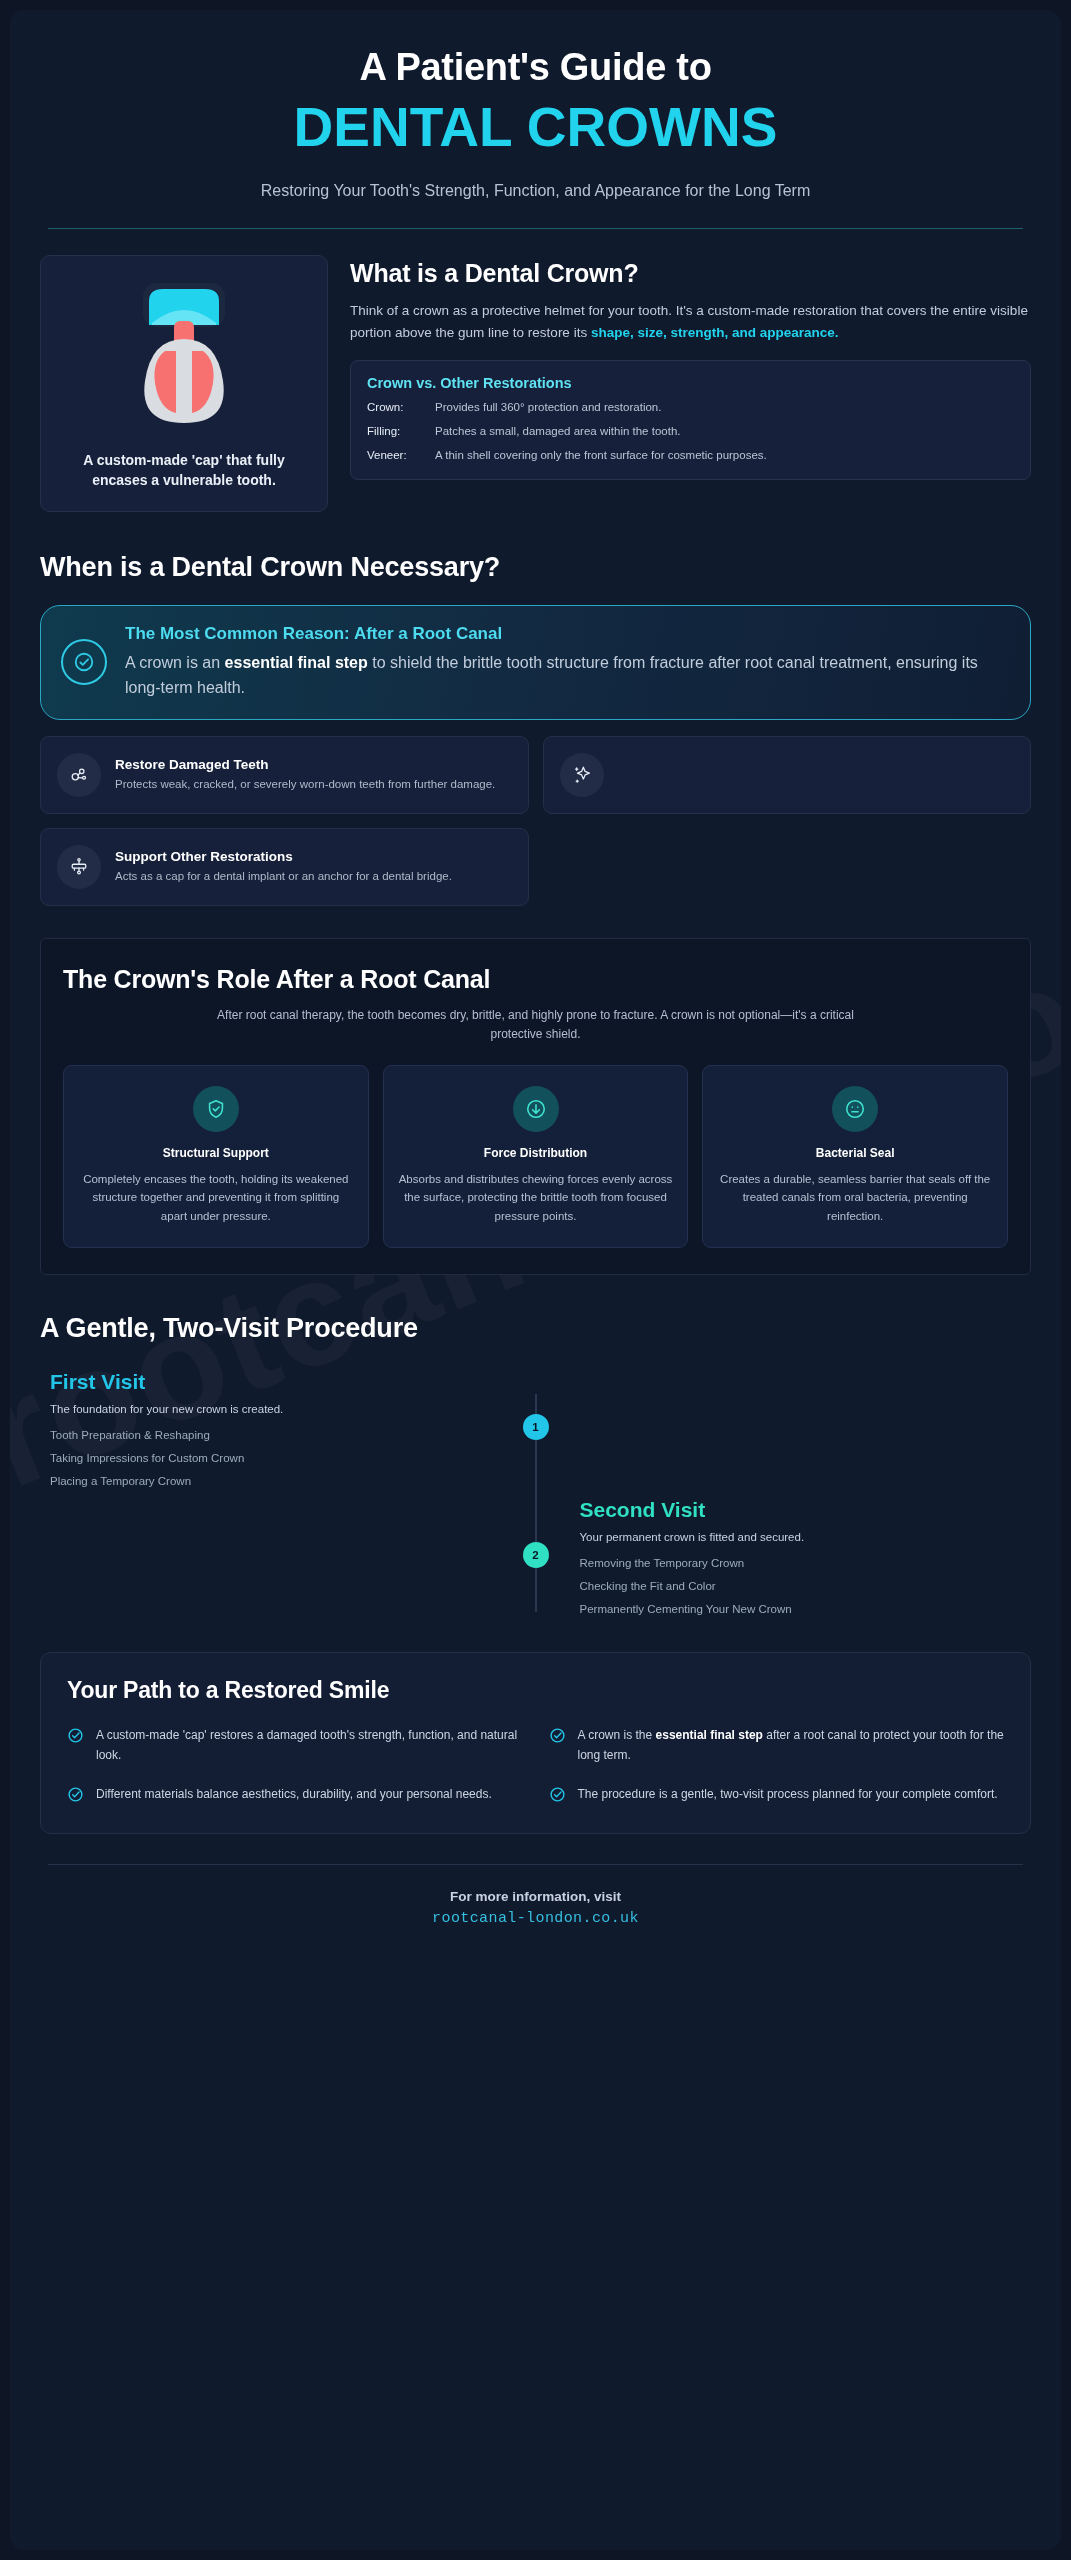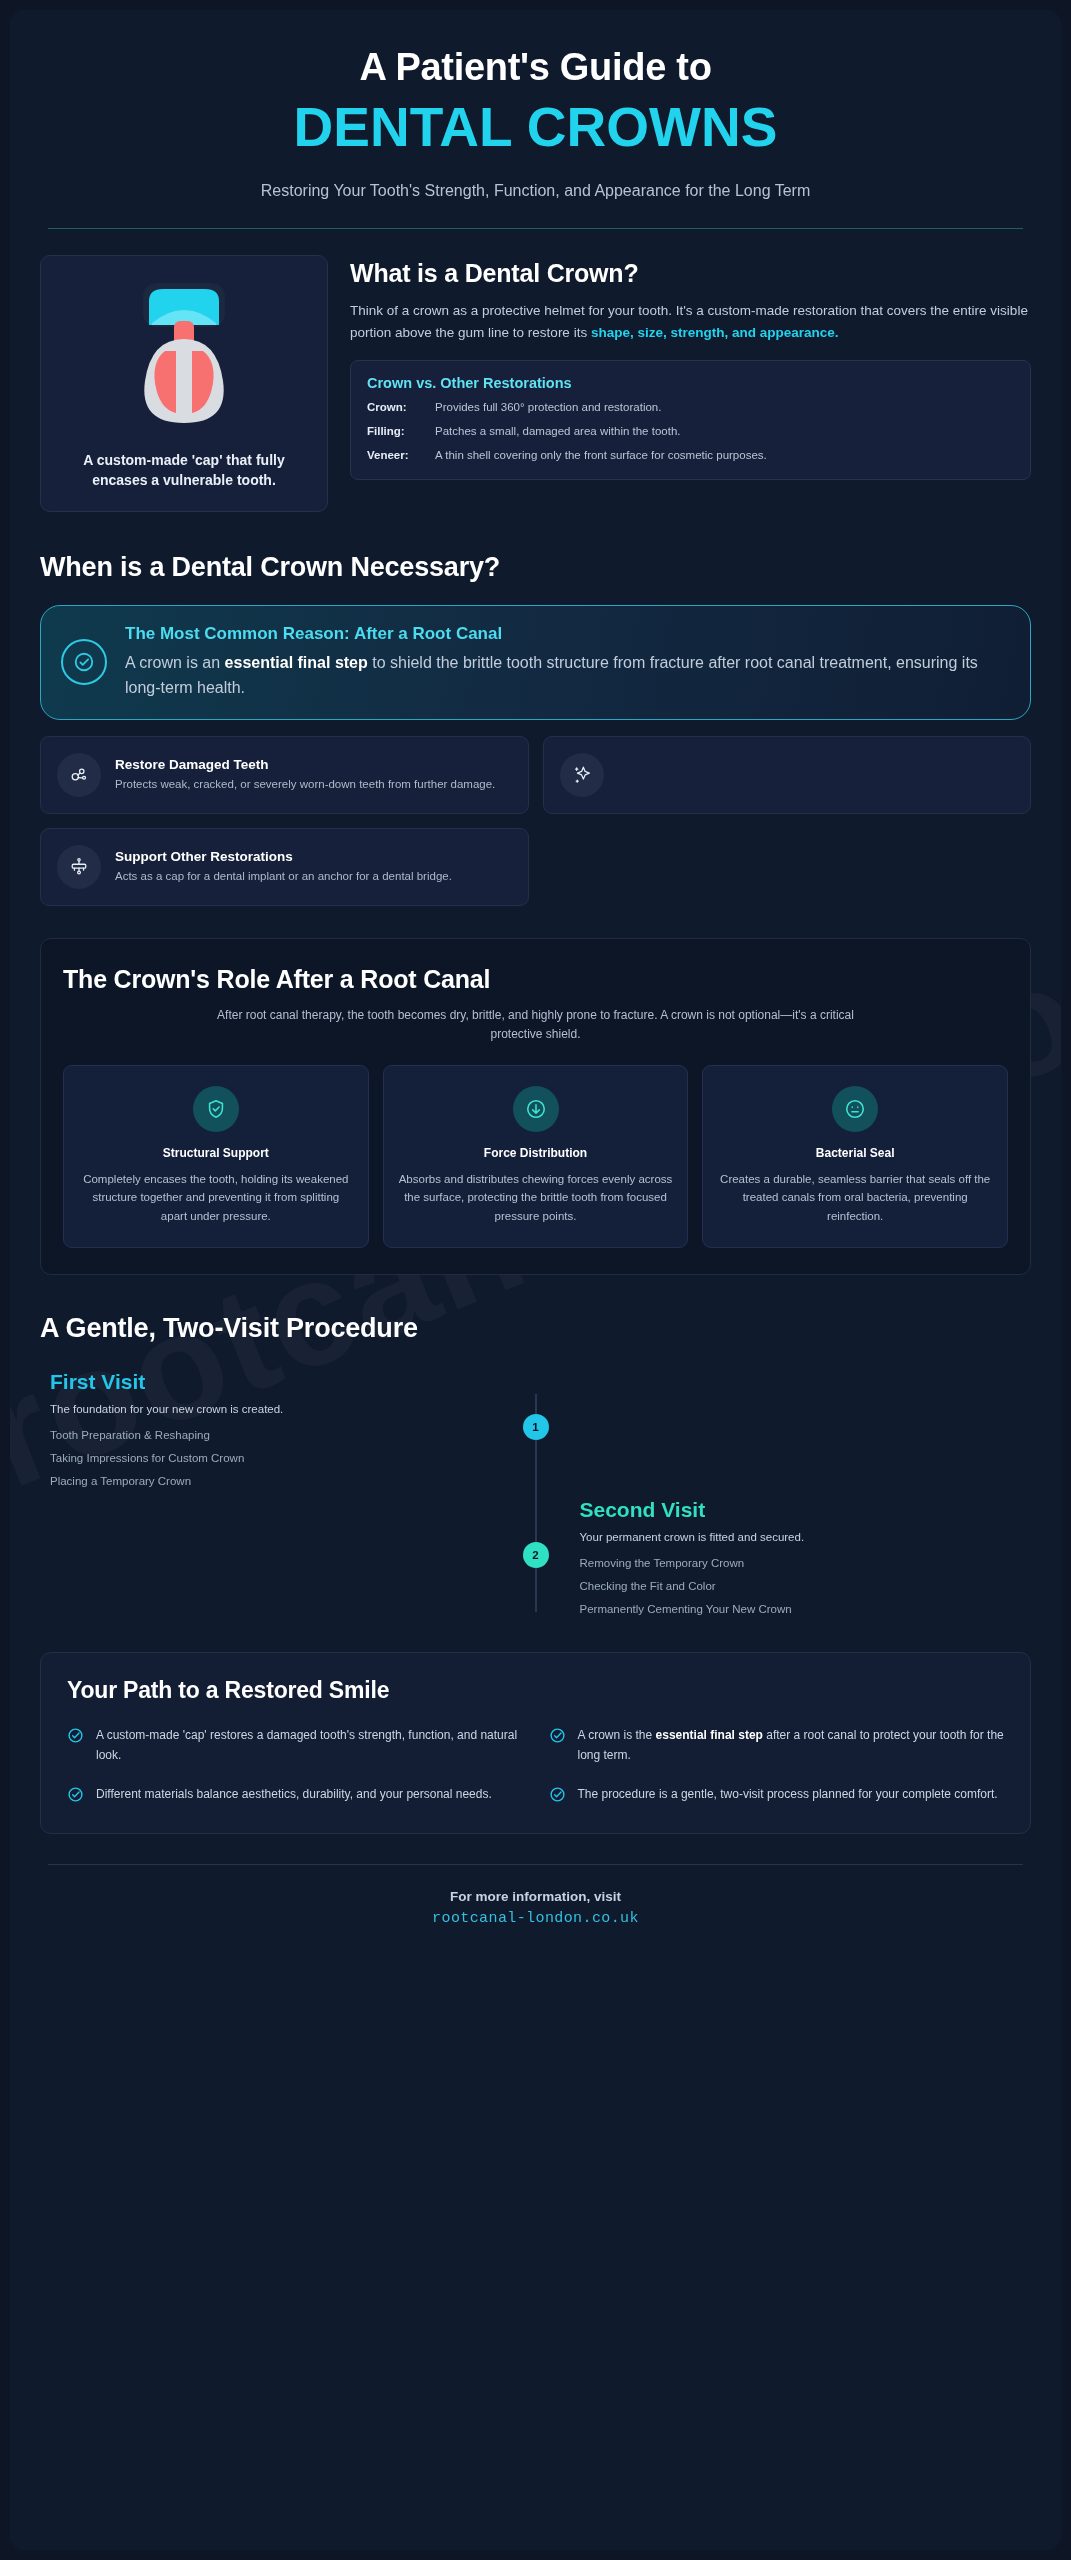--- a/index.html
+++ b/index.html
@@ -152,21 +152,21 @@
   .compare-row {
     display: flex;
     gap: 10px;
     margin-bottom: 7px;
     font-size: 11.5px;
     line-height: 1.5;
   }
   .compare-row:last-child { margin-bottom: 0; }
   .compare-term {
     flex: 0 0 58px;
-    font-weight: 700;
+    font-weight: 400;
     color: #e6edf6;
   }
   .compare-def { color: #b9c5d6; }
 
   
   .when-wrap { margin-top: 40px; }
   .when-wrap .sec-title { margin-bottom: 22px; }
 
   .hero-card {
     background: linear-gradient(100deg, #0f3a4d 0%, #122a42 48%, #101e34 100%);
@@ -231,21 +231,21 @@
     font-size: 11.5px;
     line-height: 1.55;
     color: #aebaca;
   }
 
   
   .role-panel {
     margin-top: 32px;
     background: #0d1627;
     border: 1px solid #212b42;
-    border-radius: 11px;
+    border-radius: 6px;
     padding: 26px 22px 26px 22px;
   }
   .role-panel .sec-title { font-size: 25px; }
   .role-sub {
     text-align: center;
     font-size: 12px;
     line-height: 1.55;
     color: #b3bfd0;
     max-width: 660px;
     margin: 12px auto 0 auto;

